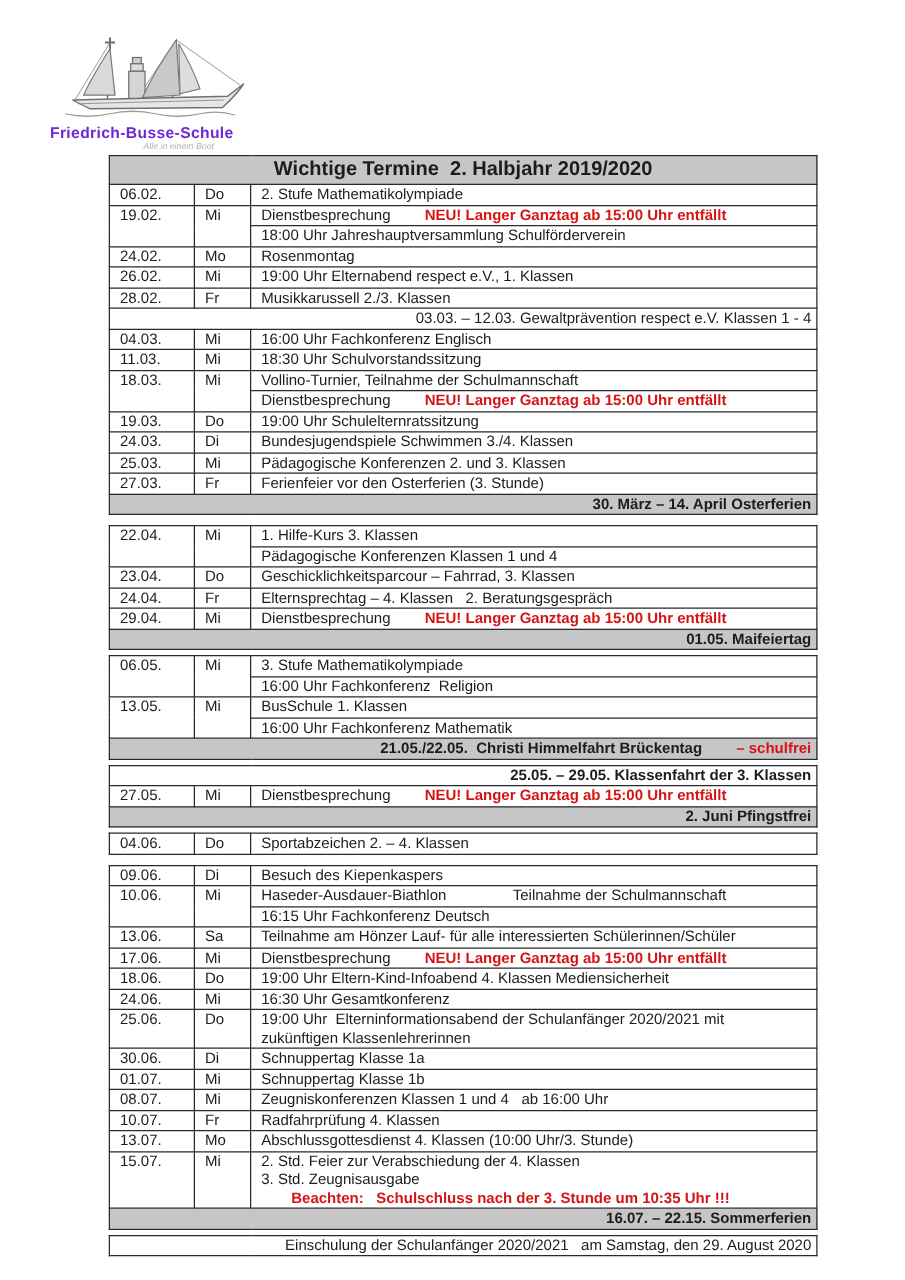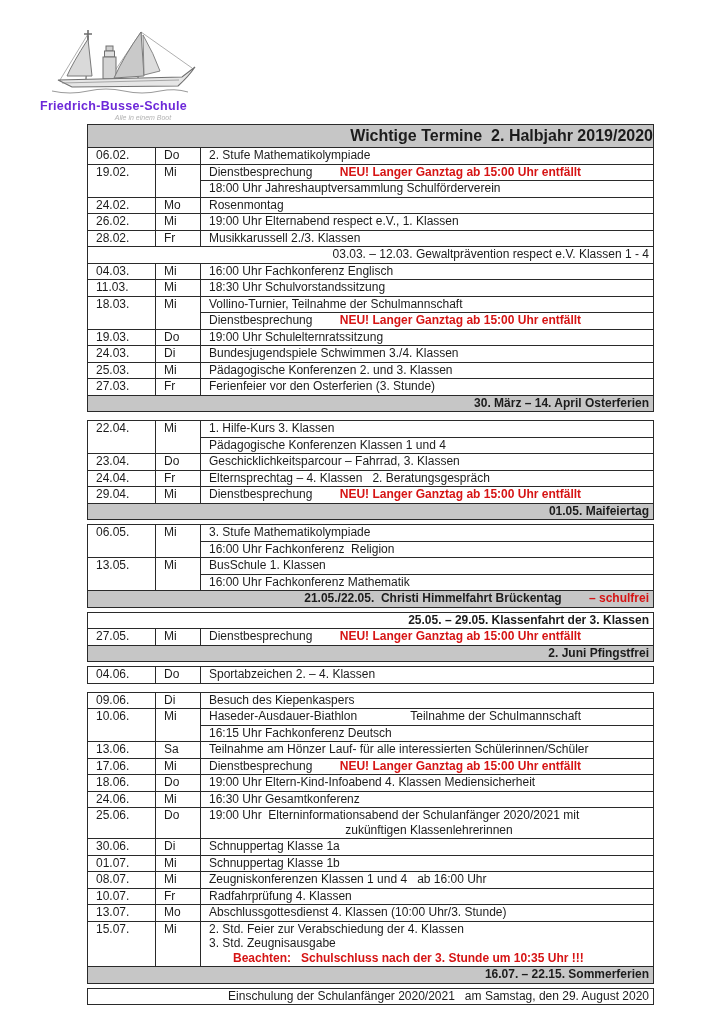--- a/index.html
+++ b/index.html
@@ -29,21 +29,21 @@
   }
   table.schedule td{
     border:1px solid #2a2a2a;
     font-size:12px;line-height:14.5px;
     vertical-align:top;
     padding:0 4px 1px 8px;
     white-space:pre-wrap;
   }
   tr.title-row td{
     background:#c6c6c6;
-    font-size:16px;font-weight:bold;text-align:right;
+    font-size:16px;font-weight:bold;text-align:center;
     height:22px;line-height:22px;padding:0;
   }
   tr.section-row td{text-align:right;padding:0 4px 1px;}
   tr.section-row.gray td{background:#c6c6c6;}
   tr.section-row.bold td{font-weight:bold;}
   tr.spacer-row td{border:none;padding:0;background:transparent;}
   tr.spacer-row.normal td{height:8px;}
   tr.spacer-row.small td{height:4px;}
   td.date-cell{padding-left:8px;}
   td.day-cell{padding-left:8px;}
@@ -270,21 +270,21 @@
           <td class="event-cell"><span>19:00 Uhr Eltern-Kind-Infoabend 4. Klassen Mediensicherheit</span></td>
         </tr>
         <tr>
           <td class="date-cell" rowspan="1">24.06.</td>
           <td class="day-cell" rowspan="1">Mi</td>
           <td class="event-cell"><span>16:30 Uhr Gesamtkonferenz</span></td>
         </tr>
         <tr>
           <td class="date-cell" rowspan="1">25.06.</td>
           <td class="day-cell" rowspan="1">Do</td>
-          <td class="event-cell"><div><span>19:00 Uhr  Elterninformationsabend der Schulanfänger 2020/2021 mit</span></div><div style="text-align: center;"><span>zukünftigen Klassenlehrerinnen</span></div></td>
+          <td class="event-cell"><div><span>19:00 Uhr  Elterninformationsabend der Schulanfänger 2020/2021 mit</span></div><div style="text-align: left;"><span>zukünftigen Klassenlehrerinnen</span></div></td>
         </tr>
         <tr>
           <td class="date-cell" rowspan="1">30.06.</td>
           <td class="day-cell" rowspan="1">Di</td>
           <td class="event-cell"><span>Schnuppertag Klasse 1a</span></td>
         </tr>
         <tr>
           <td class="date-cell" rowspan="1">01.07.</td>
           <td class="day-cell" rowspan="1">Mi</td>
           <td class="event-cell"><span>Schnuppertag Klasse 1b</span></td>

